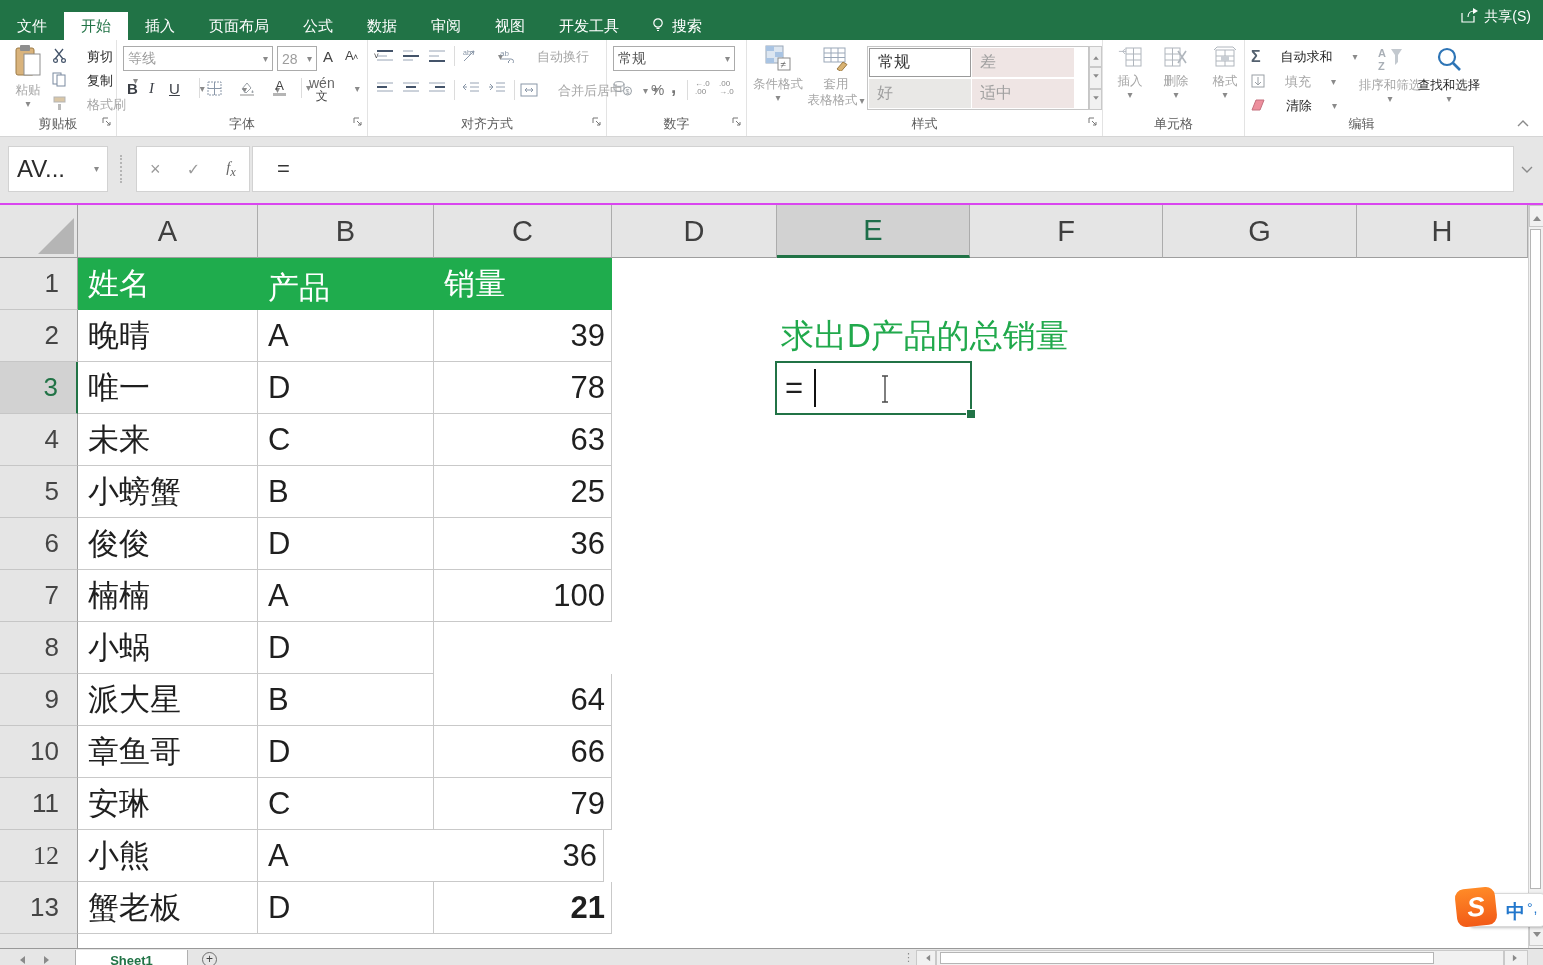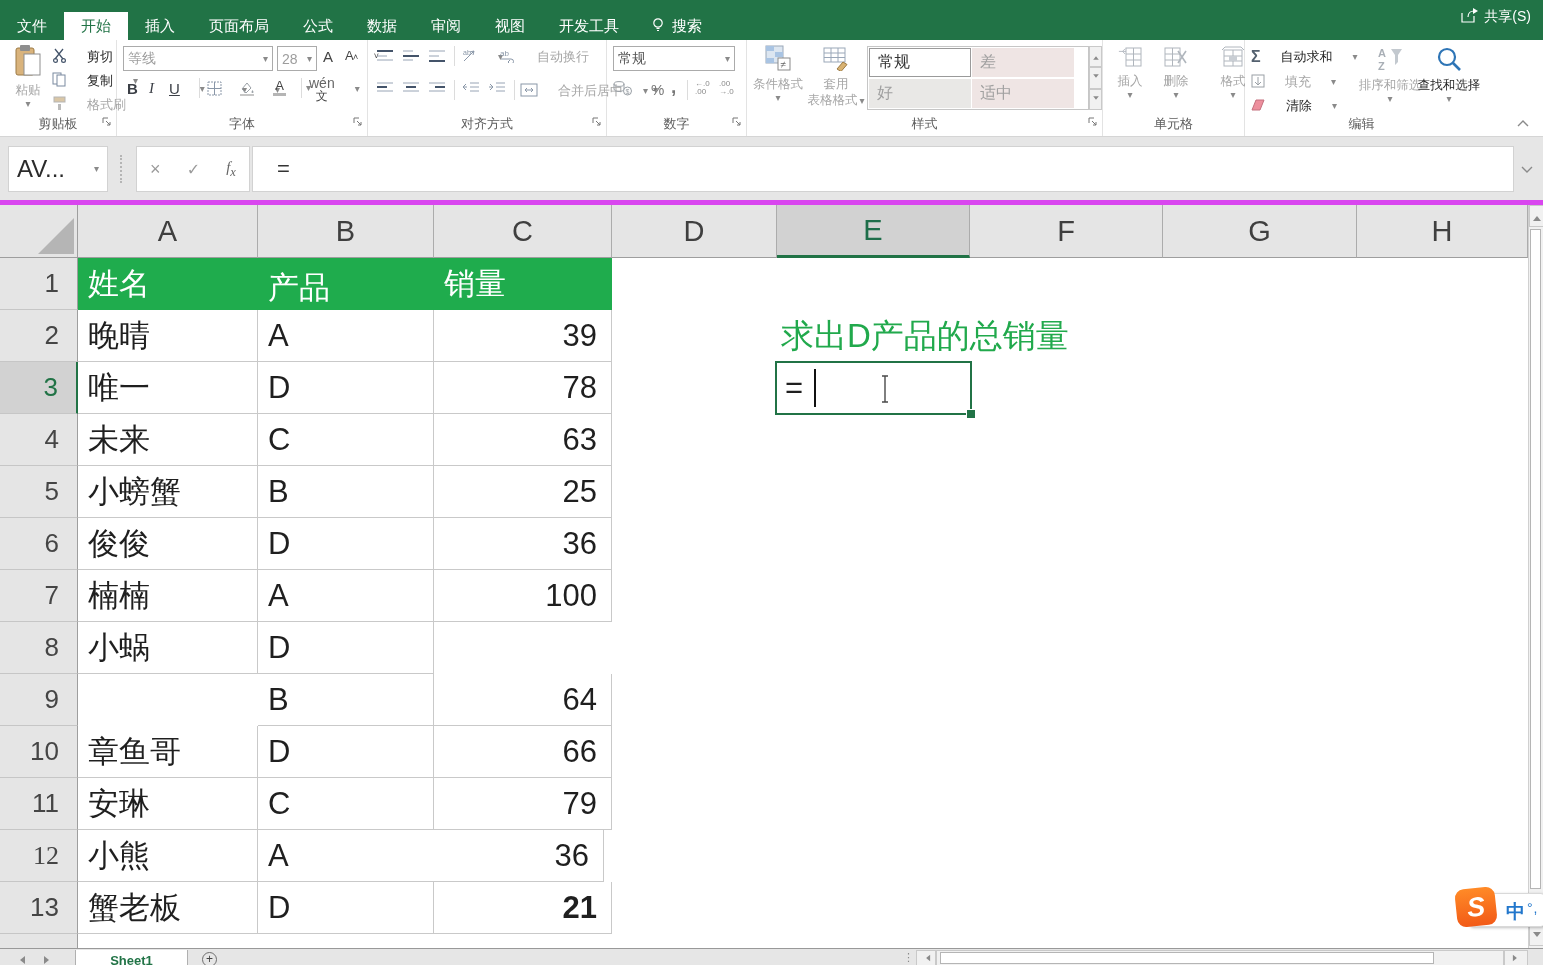--- a/index.html
+++ b/index.html
@@ -29,35 +29,35 @@
   .g0{background:#fff;border:1px solid #9a9a9a;color:#333;}
   .g1{background:#efe5e4;color:#a0a0a0;}
   .g2{background:#e9e8e6;color:#a0a0a0;}
   .g3{background:#efe5e4;color:#a0a0a0;}
   .tri{width:0;height:0;display:inline-block;}
   .tri-up{border:4px solid transparent;border-bottom:5px solid #8a8a8a;}
   .tri-dn{border:4px solid transparent;border-top:5px solid #8a8a8a;}
   .tri-lf{border:4px solid transparent;border-right:5px solid #8a8a8a;}
   .tri-rt{border:4px solid transparent;border-left:5px solid #8a8a8a;}
   
-  #fbar{left:0;top:137px;width:1543px;height:68px;background:#e6e6e6;border-bottom:5px solid #d946ef;box-sizing:border-box;}
+  #fbar{left:0;top:137px;width:1543px;height:68px;background:#e6e6e6;border-bottom:2px solid #d946ef;box-sizing:border-box;}
   .fwhite{position:absolute;background:#fff;border:1px solid #d2d2d2;box-sizing:border-box;}
   
   #sheet{left:0;top:205px;width:1528px;height:743px;background:#fff;overflow:hidden;}
   .colhead{position:absolute;background:#e5e5e5;border-right:1px solid #acacac;border-bottom:1px solid #9e9e9e;
            display:flex;align-items:center;justify-content:center;font-size:29px;color:#3f3f3f;box-sizing:border-box;}
   .colactive{background:#d2d2d2;color:#1e6e4a;border-bottom:3px solid #217346;}
   .rowhead{position:absolute;background:#e5e5e5;border-right:1px solid #9e9e9e;border-bottom:1px solid #c6c6c6;
            display:flex;align-items:center;justify-content:flex-end;padding-right:18px;font-size:26px;color:#454545;box-sizing:border-box;}
   .rowactive{background:#d2d2d2;color:#217346;border-right:2px solid #217346;}
   .thcell{position:absolute;background:#1fac4d;color:#fff;font-size:31px;display:flex;align-items:center;padding-left:10px;box-sizing:border-box;}
   .dcell{position:absolute;background:#fff;border-right:1px solid #c9c9c9;border-bottom:1px solid #c9c9c9;
          font-size:31px;color:#1f1f1f;display:flex;align-items:center;box-sizing:border-box;}
   .tname,.tprod{padding-left:10px;}
-  .tsales{justify-content:flex-end;padding-right:14px;}
+  .tsales{justify-content:flex-end;padding-right:6px;}
   #corner{left:0;top:0;width:78px;height:53px;background:#e5e5e5;border-right:1px solid #9e9e9e;border-bottom:1px solid #9e9e9e;box-sizing:border-box;}
   #cornertri{right:3px;bottom:3px;width:0;height:0;border-left:36px solid transparent;border-bottom:36px solid #b5b5b5;}
   #annot{left:781px;top:105px;height:52px;line-height:52px;font-size:33px;color:#21a94c;white-space:nowrap;z-index:2;}
   #editcell{left:775px;top:156px;width:197px;height:54px;border:2px solid #217346;background:#fff;box-sizing:border-box;z-index:3;}
   #editeq{position:absolute;left:8px;top:0;height:50px;line-height:50px;font-size:31px;color:#1f1f1f;}
   #caret{position:absolute;left:37px;top:6px;width:2px;height:38px;background:#111;}
   #fillhandle{position:absolute;right:-6px;bottom:-6px;width:8px;height:8px;background:#217346;border:1px solid #fff;}
   
   #vscroll{left:1528px;top:205px;width:15px;height:743px;background:#f1f1f1;border-left:1px solid #d0d0d0;box-sizing:border-box;}
   .sbtn{position:absolute;background:#f1f1f1;border:1px solid #c9c9c9;box-sizing:border-box;display:flex;align-items:center;justify-content:center;}
@@ -384,21 +384,21 @@
     </div>
     <div class="bigbtn" style="left:52px;top:6px;width:42px;">
       <span><svg width="24" height="22" viewBox="0 0 24 22">
             <rect x="1" y="2" width="15" height="18" fill="#fff" stroke="#b0b6bd"></rect>
             <path d="M1 8h15M1 14h15M8.5 2v18" stroke="#b0b6bd"></path>
             <path d="M14 5l8 12M22 5l-8 12" stroke="#b0b6bd" stroke-width="1.6"></path>
           </svg></span>
       <span class="blabel dis">删除</span>
       <span class="car">▾</span>
     </div>
-    <div class="bigbtn" style="left:110px;top:6px;width:40px;">
+    <div class="bigbtn" style="left:102px;top:6px;width:40px;">
       <span><svg width="24" height="22" viewBox="0 0 24 22">
             <path d="M4 1h16M4 1l-3 3M20 1l3 3" stroke="#b0b6bd" fill="none"></path>
             <rect x="3" y="4" width="18" height="16" fill="#fff" stroke="#b0b6bd"></rect>
             <path d="M3 10h18M3 15h18M12 4v16" stroke="#b0b6bd"></path>
             <rect x="8" y="10" width="8" height="5" fill="#c9ced4"></rect>
           </svg></span>
       <span class="blabel dis">格式</span>
       <span class="car">▾</span>
     </div>
     <div class="glabel">单元格</div>
@@ -526,20 +526,21 @@
     <div class="dcell tprod" style="left: 258px; top: 261px; width: 176px; height: 52px;">B</div>
     <div class="dcell tsales" style="left: 434px; top: 261px; width: 178px; height: 52px;">25</div>
     <div class="dcell tname" style="left: 78px; top: 313px; width: 180px; height: 52px;">俊俊</div>
     <div class="dcell tprod" style="left: 258px; top: 313px; width: 176px; height: 52px;">D</div>
     <div class="dcell tsales" style="left: 434px; top: 313px; width: 178px; height: 52px;">36</div>
     <div class="dcell tname" style="left: 78px; top: 365px; width: 180px; height: 52px;">楠楠</div>
     <div class="dcell tprod" style="left: 258px; top: 365px; width: 176px; height: 52px;">A</div>
     <div class="dcell tsales" style="left: 434px; top: 365px; width: 178px; height: 52px;">100</div>
     <div class="dcell tname" style="left: 78px; top: 417px; width: 180px; height: 52px;">小蜗</div>
     <div class="dcell tprod" style="left: 258px; top: 417px; width: 176px; height: 52px;">D</div>
+    <div class="dcell tname" style="left: 78px; top: 469px; width: 180px; height: 52px;">派大星</div>
     <div class="dcell tprod" style="left: 258px; top: 469px; width: 176px; height: 52px;">B</div>
     <div class="dcell tsales" style="left: 434px; top: 469px; width: 178px; height: 52px;">64</div>
     <div class="dcell tname" style="left: 78px; top: 521px; width: 180px; height: 52px;">章鱼哥</div>
     <div class="dcell tprod" style="left: 258px; top: 521px; width: 176px; height: 52px;">D</div>
     <div class="dcell tsales" style="left: 434px; top: 521px; width: 178px; height: 52px;">66</div>
     <div class="dcell tname" style="left: 78px; top: 573px; width: 180px; height: 52px;">安琳</div>
     <div class="dcell tprod" style="left: 258px; top: 573px; width: 176px; height: 52px;">C</div>
     <div class="dcell tsales" style="left: 434px; top: 573px; width: 178px; height: 52px;">79</div>
     <div class="dcell tname" style="left: 78px; top: 625px; width: 180px; height: 52px;">小熊</div>
     <div class="dcell tprod" style="left: 258px; top: 625px; width: 176px; height: 52px;">A</div>

